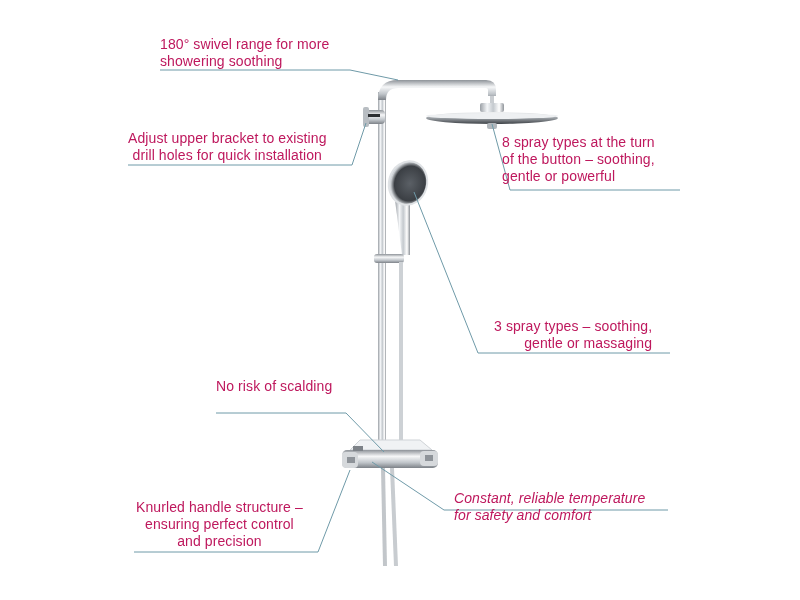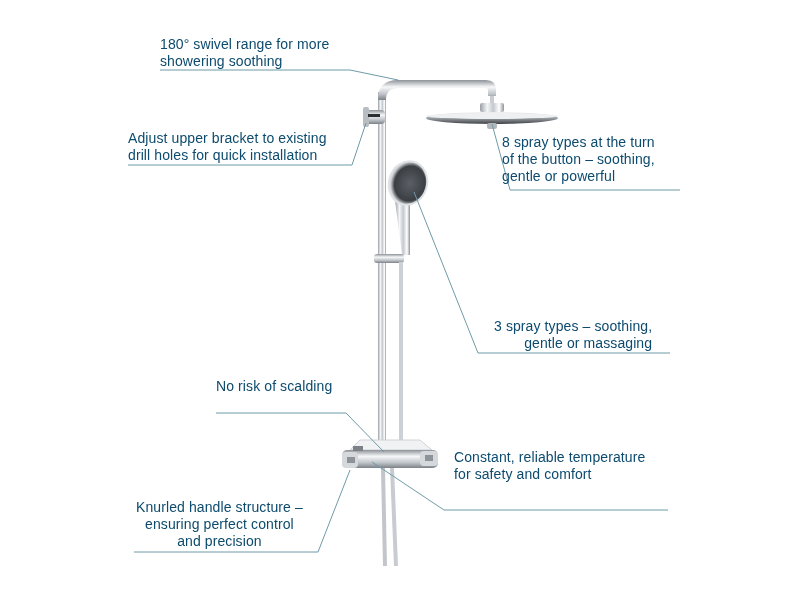--- a/index.html
+++ b/index.html
@@ -1,18 +1,18 @@
 <!DOCTYPE html>
 <html><head>
 <meta charset="utf-8">
 <style>
   html, body { margin: 0; padding: 0; background: #ffffff; }
   body { width: 800px; height: 600px; position: relative; overflow: hidden;
          font-family: "Liberation Sans", "DejaVu Sans", sans-serif; color: #222; }
-  .label { position: absolute; font-size: 14px; line-height: 17px; color: #0c4a6e; letter-spacing: 0.1px; }
+  .label { position: absolute; font-size: 14px; line-height: 17px; color: #be185d; letter-spacing: 0.1px; }
   .label div { white-space: nowrap; }
   svg.stage { position: absolute; left: 0; top: 0; }
 </style>
 </head>
 <body>
 
 <svg class="stage" width="800" height="600" viewBox="0 0 800 600">
   <defs>
     <linearGradient id="chromeV" x1="0" x2="1" y1="0" y2="0">
       <stop offset="0" stop-color="#9a9fa5"></stop>
@@ -90,41 +90,41 @@
     <polyline points="372,462 444,510 668,510"></polyline>
     <polyline points="134,552 318,552 350,470"></polyline>
   </g>
 </svg>
 
 <div class="label" style="left:160px; top:36px;">
   <div>180° swivel range for more</div>
   <div>showering soothing</div>
 </div>
 
-<div class="label" style="left:128px; top:130px;">
+<div class="label" style="left:128px; top:130px;text-align:center;">
   <div>Adjust upper bracket to existing</div>
   <div>drill holes for quick installation</div>
 </div>
 
 <div class="label" style="left:502px; top:134px;">
   <div>8 spray types at the turn</div>
   <div>of the button – soothing,</div>
   <div>gentle or powerful</div>
 </div>
 
 <div class="label" style="left:494px; top:318px;text-align:right;">
   <div>3 spray types – soothing,</div>
   <div>gentle or massaging</div>
 </div>
 
 <div class="label" style="left:216px; top:378px;">
   <div>No risk of scalding</div>
 </div>
 
-<div class="label" style="left:454px; top:449px;">
+<div class="label" style="left:454px; top:490px;font-style:italic;">
   <div>Constant, reliable temperature</div>
   <div>for safety and comfort</div>
 </div>
 
 <div class="label" style="left:136px; top:499px;text-align:center;">
   <div>Knurled handle structure –</div>
   <div>ensuring perfect control</div>
   <div>and precision</div>
 </div>
 

